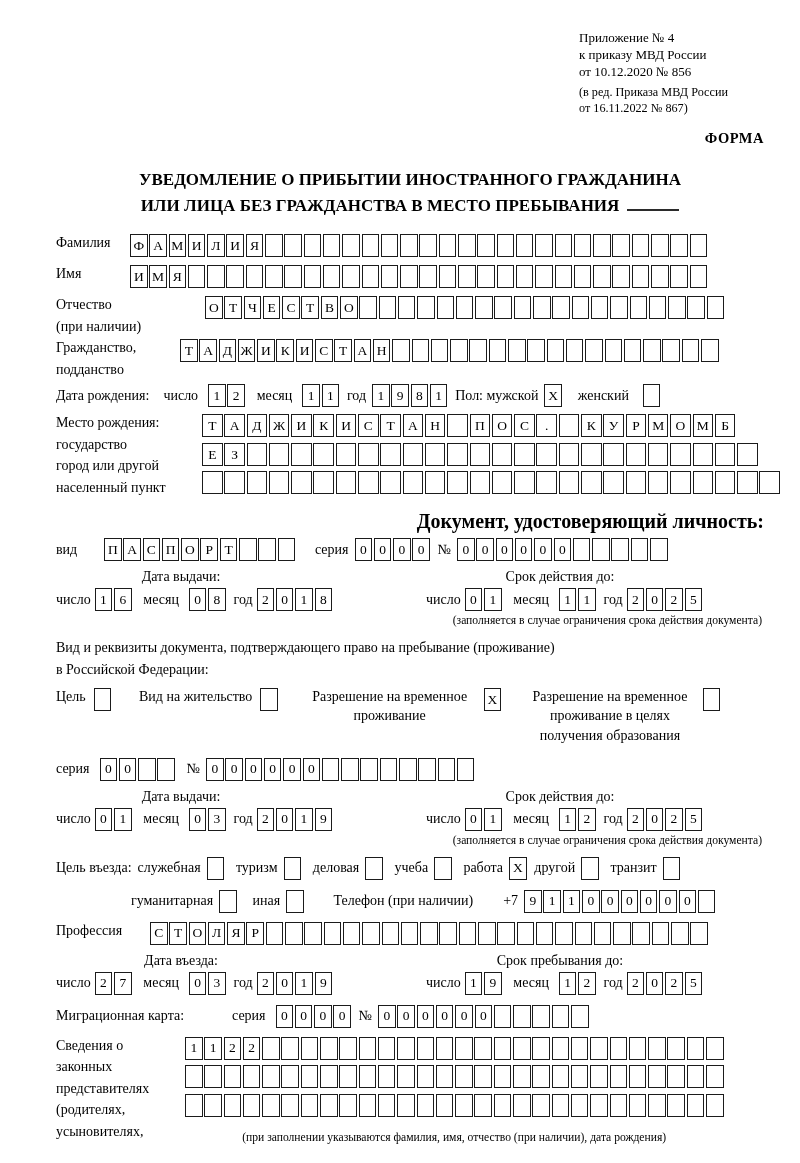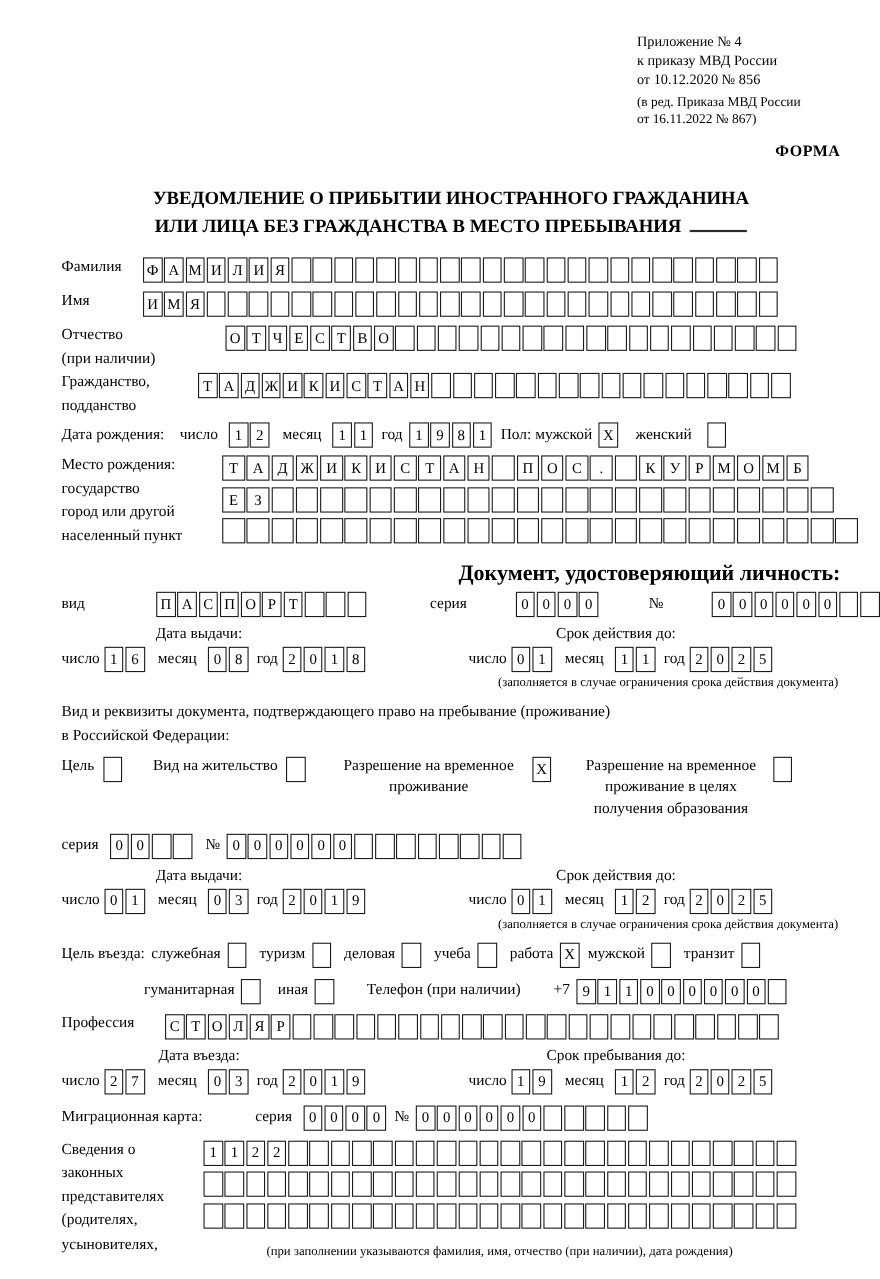--- a/index.html
+++ b/index.html
@@ -348,21 +348,21 @@
           <span class="cell"></span>
           <span class="cell"></span>
           <span class="cell"></span>
           <span class="cell"></span>
         </span>
     </span>
   </div>
 
   <div class="center-bold">Документ, удостоверяющий личность:</div>
 
-  <div class="row inline" style="margin-top:5px;gap:38px;">
+  <div class="row inline" style="margin-top:5px;">
     <span class="lbl" style="width:48px;">вид</span>
     <span class="strip">
         <span class="cell">П</span>
         <span class="cell">А</span>
         <span class="cell">С</span>
         <span class="cell">П</span>
         <span class="cell">О</span>
         <span class="cell">Р</span>
         <span class="cell">Т</span>
         <span class="cell"></span>
@@ -573,21 +573,21 @@
           <span class="cell"></span>
         </span>
     </span>
     <span class="purp gap10">
       <span class="plbl">работа</span>
       <span class="strip">
           <span class="cell">X</span>
         </span>
     </span>
     <span class="purp gap6">
-      <span class="plbl">мужской</span>
+      <span class="plbl">другой</span>
       <span class="strip">
           <span class="cell"></span>
         </span>
     </span>
     <span class="purp gap10">
       <span class="plbl">транзит</span>
       <span class="strip">
           <span class="cell"></span>
         </span>
     </span>

